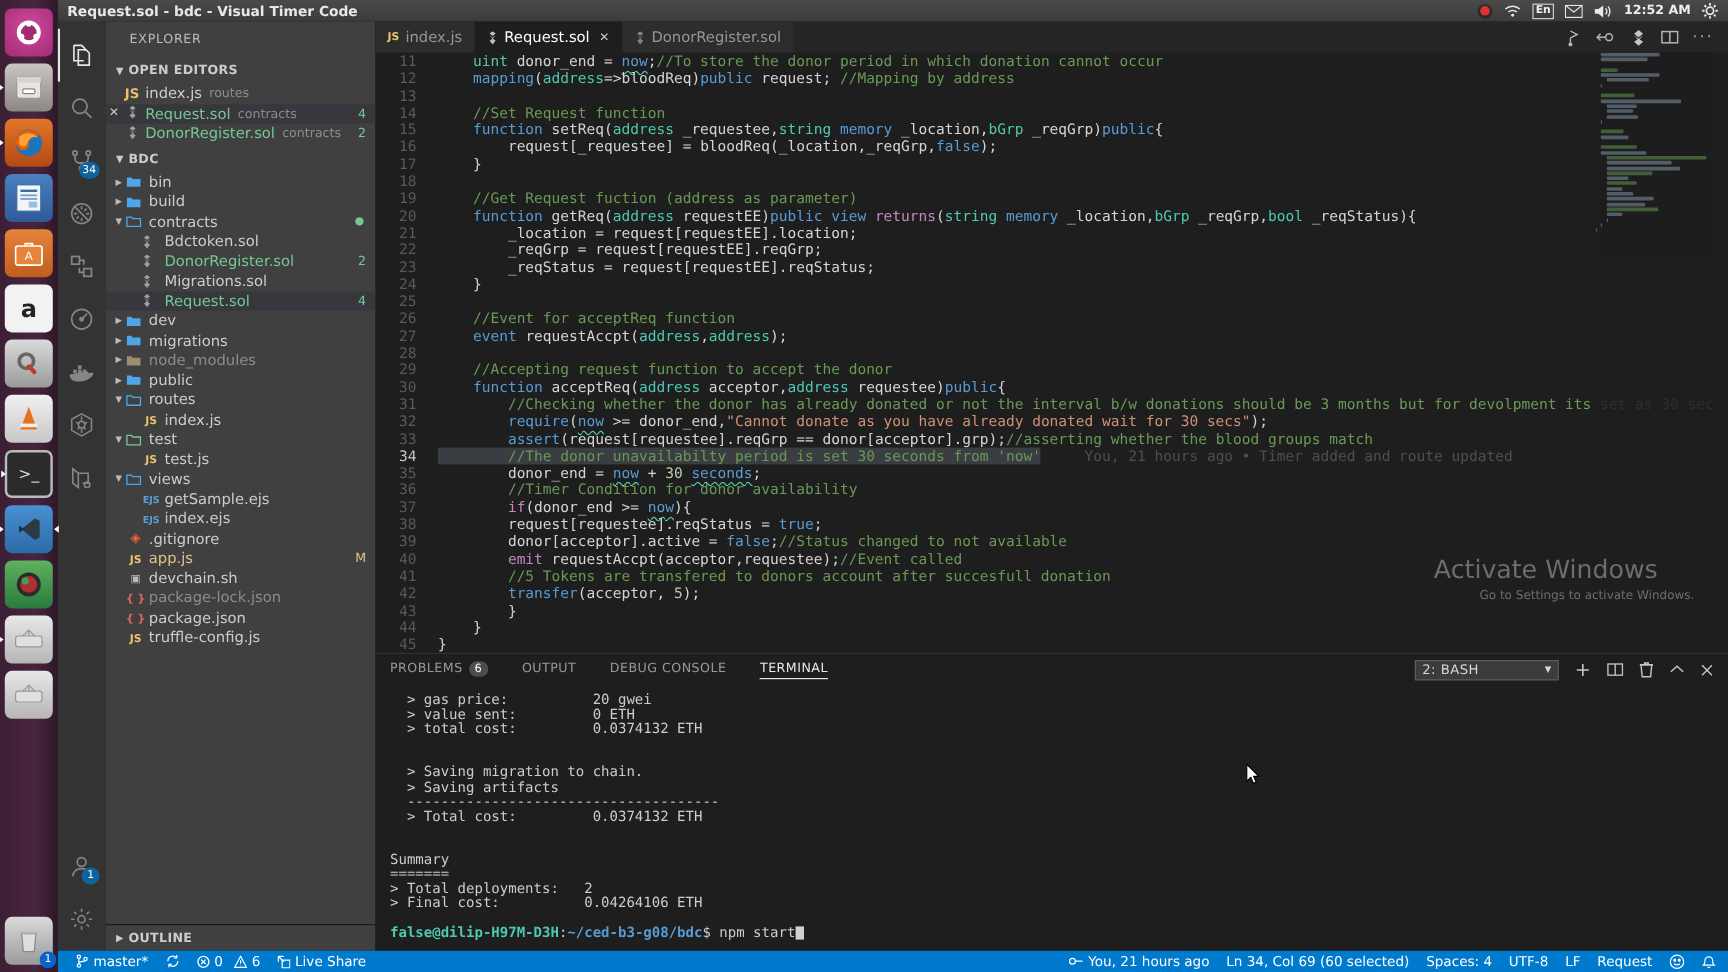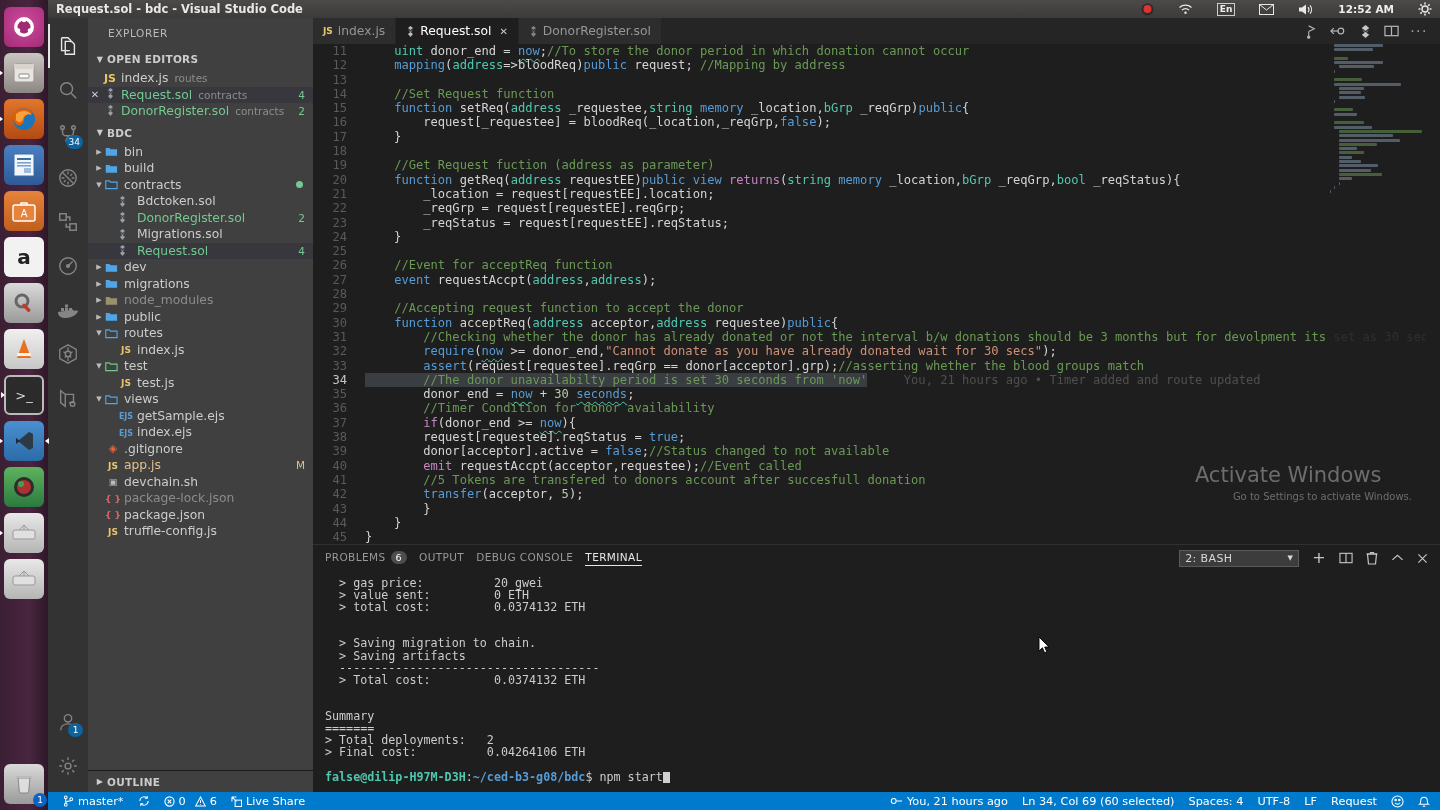--- a/index.html
+++ b/index.html
@@ -38,21 +38,21 @@
     font-size:9px; border-radius:50%; width:14px; height:14px; line-height:14px; text-align:center;}
 
   
   #vscode { position:absolute; left:48px; top:0; width:1392px; height:810px;
     background:#1e1e1e; color:#ccc; }
 
   .titlebar { height:18px; background:linear-gradient(#4c4a48,#3d3b39);
     color:#e8e8e8; font-size:11.5px; font-weight:bold; display:flex; align-items:center;
     padding-left:8px; position:relative; }
   .sys-tray{ position:absolute; right:0; top:0; height:18px; display:flex; align-items:center;
-    gap:24px; padding-right:8px; font-size:10.5px; color:#eee; }
+    gap:9px; padding-right:8px; font-size:10.5px; color:#eee; }
   .tray-ico{ display:flex; align-items:center; }
   .tray-En{ border:1px solid #ccc; font-size:9px; padding:0 2px; line-height:11px; }
 
   .body-row { display:flex; height:774px; }
 
   
   .activitybar{ width:40px; background:#333333; display:flex; flex-direction:column;
     align-items:center; padding-top:6px; }
   .act{ width:40px; height:44px; display:flex; align-items:center; justify-content:center;
     position:relative; color:#858585; }
@@ -122,21 +122,21 @@
 
   .watermark{ position:absolute; right:28px; bottom:42px; text-align:left; color:#6d6d6d;
      pointer-events:none;}
   .watermark .w1{ font-size:21px;margin-top:32px; }
   .watermark .w2{ font-size:10px; margin-top:4px;margin-left:38px;}
 
   
   .panel{ height:248px; background:#1e1e1e; border-top:1px solid #303030;
      display:flex; flex-direction:column; }
   .panel-head{ height:26px; display:flex; align-items:center; padding-left:12px;
-     gap:12px; font-size:10.5px; letter-spacing:.4px; color:#989898; text-transform:uppercase;}
+     gap:28px; font-size:10.5px; letter-spacing:.4px; color:#989898; text-transform:uppercase;}
   .ph-item{ position:relative; padding-bottom:2px; cursor:default;}
   .ph-item.active{ color:#e7e7e7; border-bottom:1px solid #e7e7e7; }
   .ph-badge{ display:inline-block; background:#4d4d4d; color:#fff; border-radius:9px;
      font-size:9.5px; padding:0 5px; margin-left:5px; line-height:13px;}
   .panel-actions{ margin-left:auto; display:flex; align-items:center; gap:13px;
      padding-right:12px; color:#c5c5c5; font-size:13px;}
   .term-select{ background:#3c3c3c; color:#d8d8d8; font-size:11px; border:1px solid #5a5a5a;
      width:120px; height:17px; display:flex; align-items:center; padding:0 5px;
      justify-content:space-between;}
   .term-body{ flex:1 1 auto; padding:6px 0 0 12px; overflow:hidden;
@@ -250,21 +250,21 @@
           <path d="M4 5 h12 l-1.5 15 h-9 Z" fill="#ddd" stroke="#888"></path>
           <rect x="2" y="3" width="16" height="2" fill="#bbb"></rect>
         </svg>
       <span class="trash-badge">1</span>
     </div>
   </div>
 
   <div id="vscode">
 
     <div class="titlebar">
-      <span>Request.sol - bdc - Visual Studio Code</span>
+      <span>Request.sol - bdc - Visual Timer Code</span>
       <div class="sys-tray">
         <span class="tray-ico">
           <svg width="13" height="13" viewBox="0 0 13 13">
               <circle cx="6.5" cy="6.5" r="6" fill="#2a2a2a"></circle>
               <circle cx="6.5" cy="6" r="4" fill="#d33"></circle>
             </svg>
         </span>
         <span class="tray-ico">
           <svg width="15" height="12" viewBox="0 0 15 12">
               <path d="M1.5 4.5a9 9 0 0 1 12 0" stroke="#e8e8e8" fill="none" stroke-width="1.3"></path>

